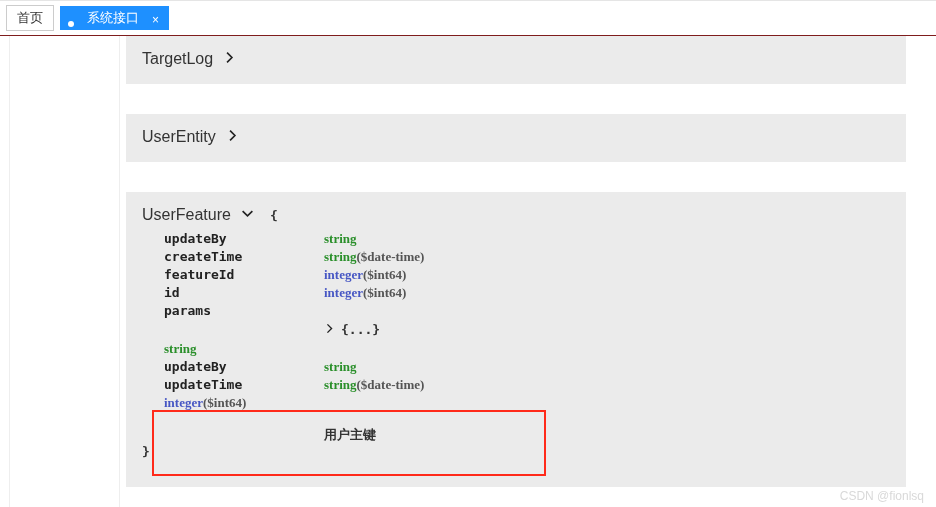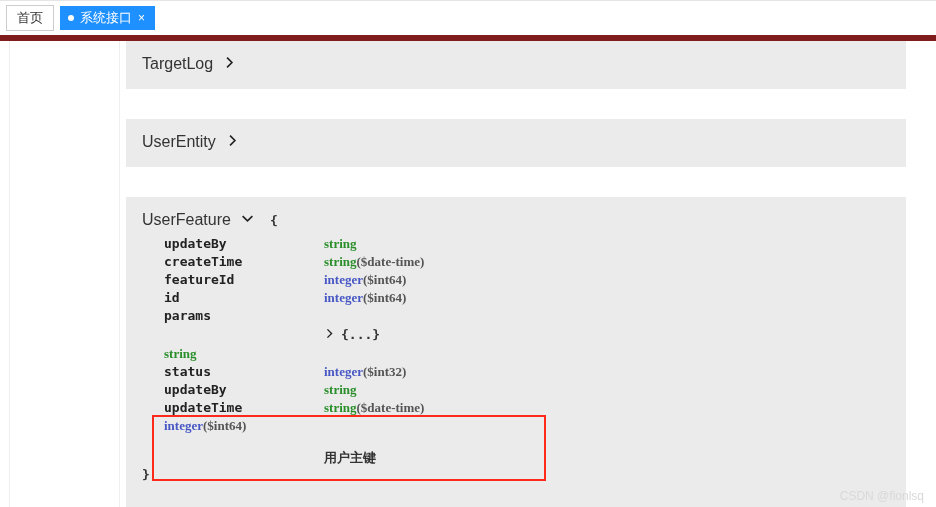--- a/index.html
+++ b/index.html
@@ -8,41 +8,41 @@
       background:#fff;
       font-size:13px;
       color:#333;
       width:936px;
       height:507px;
       overflow:hidden;
       position:relative;
     }
     .topbar {
       border-top:1px solid #e5e5e5;
-      border-bottom:6px solid #7f1d1d;
+      border-bottom:1px solid #7f1d1d;
       background:#fff;
       padding:4px 6px;
       display:flex;
       gap:6px;
       align-items:center;
     }
     .tab-home {
       border:1px solid #ccc;
       padding:3px 10px;
       background:#fff;
       cursor:pointer;
       font-size:13px;
     }
     .tab-active {
       background:#1e90ff;
       color:#fff;
       padding:3px 10px 3px 8px;
       display:flex;
-      align-items:center;
-      gap:6px;
+      align-items:flex-end;
+      gap:13px;
       cursor:pointer;
       font-size:13px;
     }
     .dot { width:6px;height:6px;border-radius:50%;background:#fff;display:inline-block;}
     .close-x { font-size:12px; cursor:pointer;}
     .outer {
       display:flex;
       height:calc(100% - 31px);
     }
     .left-gutter { width:10px; background:#fff; border-right:1px solid #eee;}
@@ -171,24 +171,20 @@
           <div class="nested">
             <span><svg width="11" height="11" viewBox="0 0 16 16">
                   <path d="M5 2l6 6-6 6" fill="none" stroke="#222" stroke-width="2"></path>
                 </svg></span>
             <span>{...}</span>
           </div>
           <div class="row">
               <span class="valcell"><span class="t-string">string</span></span>
             </div>
           <div class="row">
-              <span class="key">status</span>
-              <span class="valcell"><span class="t-int">integer</span><span class="t-fmt">($int32)</span></span>
-            </div>
-          <div class="row">
               <span class="key">updateBy</span>
               <span class="valcell"><span class="t-string">string</span></span>
             </div>
           <div class="row">
               <span class="key">updateTime</span>
               <span class="valcell"><span class="t-string">string</span><span class="t-fmt">($date-time)</span></span>
             </div>
           <div class="row">
               <span class="valcell"><span class="t-int">integer</span><span class="t-fmt">($int64)</span></span>
             </div>

